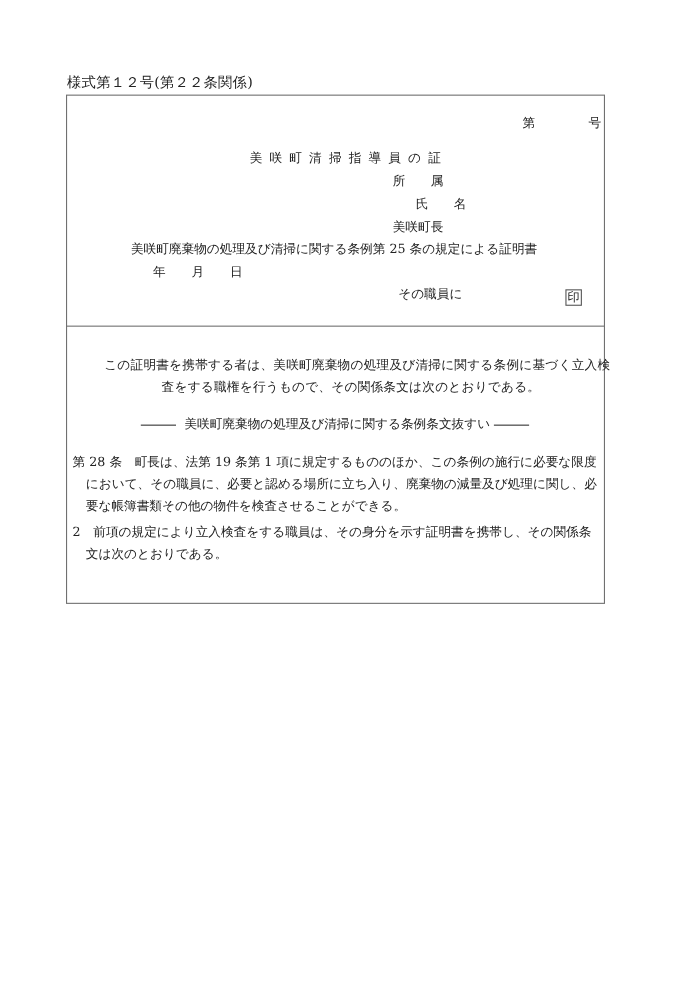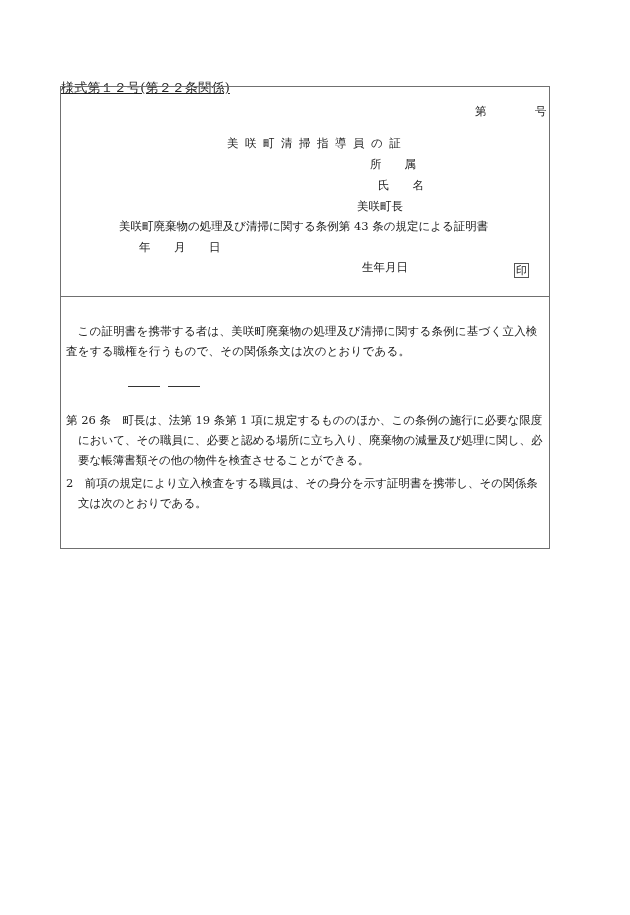--- a/index.html
+++ b/index.html
@@ -10,24 +10,23 @@
     body {
       width: 630px;
       height: 915px;
       position: relative;
       font-family: "DejaVu Serif", "Liberation Serif", serif;
       color: #222222;
       overflow: hidden;
     }
     .abs { position: absolute; white-space: nowrap; }
     .form-label {
-      left: 61px; top: 79px;
+      left: 61px; top: 66px;
       font-size: 13px;
       letter-spacing: 0.2px;
-      text-decoration: underline;
     }
     .frame {
       position: absolute;
       left: 60px; top: 86px;
       width: 490px; height: 463px;
       border: 1.5px solid #707070;
       box-sizing: border-box;
     }
     .divider {
       position: absolute;
@@ -64,41 +63,42 @@
 <div class="abs form-label">様式第１２号(第２２条関係)</div>
 
 <div class="frame"></div>
 <div class="divider"></div>
 
 <div class="abs t" style="left:475px; top:104px;">第</div>
 <div class="abs t" style="left:535px; top:104px;">号</div>
 
 <div class="abs t spaced" style="left:227px; top:136px;font-family:Liberation Mono, monospace;">美咲町清掃指導員の証</div>
 
-<div class="abs t" style="left:370px; top:157px;">所　　属</div>
+<div class="abs t" style="left:357px; top:157px;">所　　属</div>
 <div class="abs t" style="left:357px; top:178px;margin-left:21px;">氏　　名</div>
 <div class="abs t" style="left:357px; top:199px;">美咲町長</div>
 
-<div class="abs t" style="left:119px; top:219px;">美咲町廃棄物の処理及び清掃に関する条例第 43 条の規定による証明書</div>
+<div class="abs t" style="left:119px; top:219px;">美咲町廃棄物の処理及び清掃に関する条例第 25 条の規定による証明書</div>
 
 <div class="abs t" style="left:139px; top:240px;">年</div>
 <div class="abs t" style="left:174px; top:240px;">月</div>
 <div class="abs t" style="left:209px; top:240px;">日</div>
 
-<div class="abs t" style="left:362px; top:260px;">生年月日</div>
+<div class="abs t" style="left:362px; top:260px;">その職員に</div>
 <div class="abs" style="left:514px; top:259px;">
   <span class="seal">印</span>
 </div>
 
-<div class="para" style="left:66px; top:321px; width:482px; text-indent:11.5px; letter-spacing:0.2px;">この証明書を携帯する者は、美咲町廃棄物の処理及び清掃に関する条例に基づく立入検査をする職権を行うもので、その関係条文は次のとおりである。</div>
+<div class="para" style="left:78px; top:321px; width:482px; text-indent:11.5px; letter-spacing:0.2px;text-align:center;">この証明書を携帯する者は、美咲町廃棄物の処理及び清掃に関する条例に基づく立入検査をする職権を行うもので、その関係条文は次のとおりである。</div>
 
 <div class="abs t" style="left:124px; top:378px;">
   <span class="dash"></span>
+  <span>美咲町廃棄物の処理及び清掃に関する条例条文抜すい</span>
   <span class="dash" style="margin-left:0;"></span>
 </div>
 
 <div class="para" style="left:66px; top:410px; width:482px; padding-left:12px; text-indent:-12px; box-sizing:border-box;">
-  <span>第 26 条</span><span>　</span><span>町長は、法第 19 条第 1 項に規定するもののほか、この条例の施行に必要な限度において、その職員に、必要と認める場所に立ち入り、廃棄物の減量及び処理に関し、必要な帳簿書類その他の物件を検査させることができる。</span>
+  <span>第 28 条</span><span>　</span><span>町長は、法第 19 条第 1 項に規定するもののほか、この条例の施行に必要な限度において、その職員に、必要と認める場所に立ち入り、廃棄物の減量及び処理に関し、必要な帳簿書類その他の物件を検査させることができる。</span>
 </div>
 
 <div class="para" style="left:66px; top:473px; width:482px; padding-left:12px; text-indent:-12px; box-sizing:border-box;">
   <span>2</span><span>　</span><span>前項の規定により立入検査をする職員は、その身分を示す証明書を携帯し、その関係条文は次のとおりである。</span>
 </div>
 
 </body></html>

